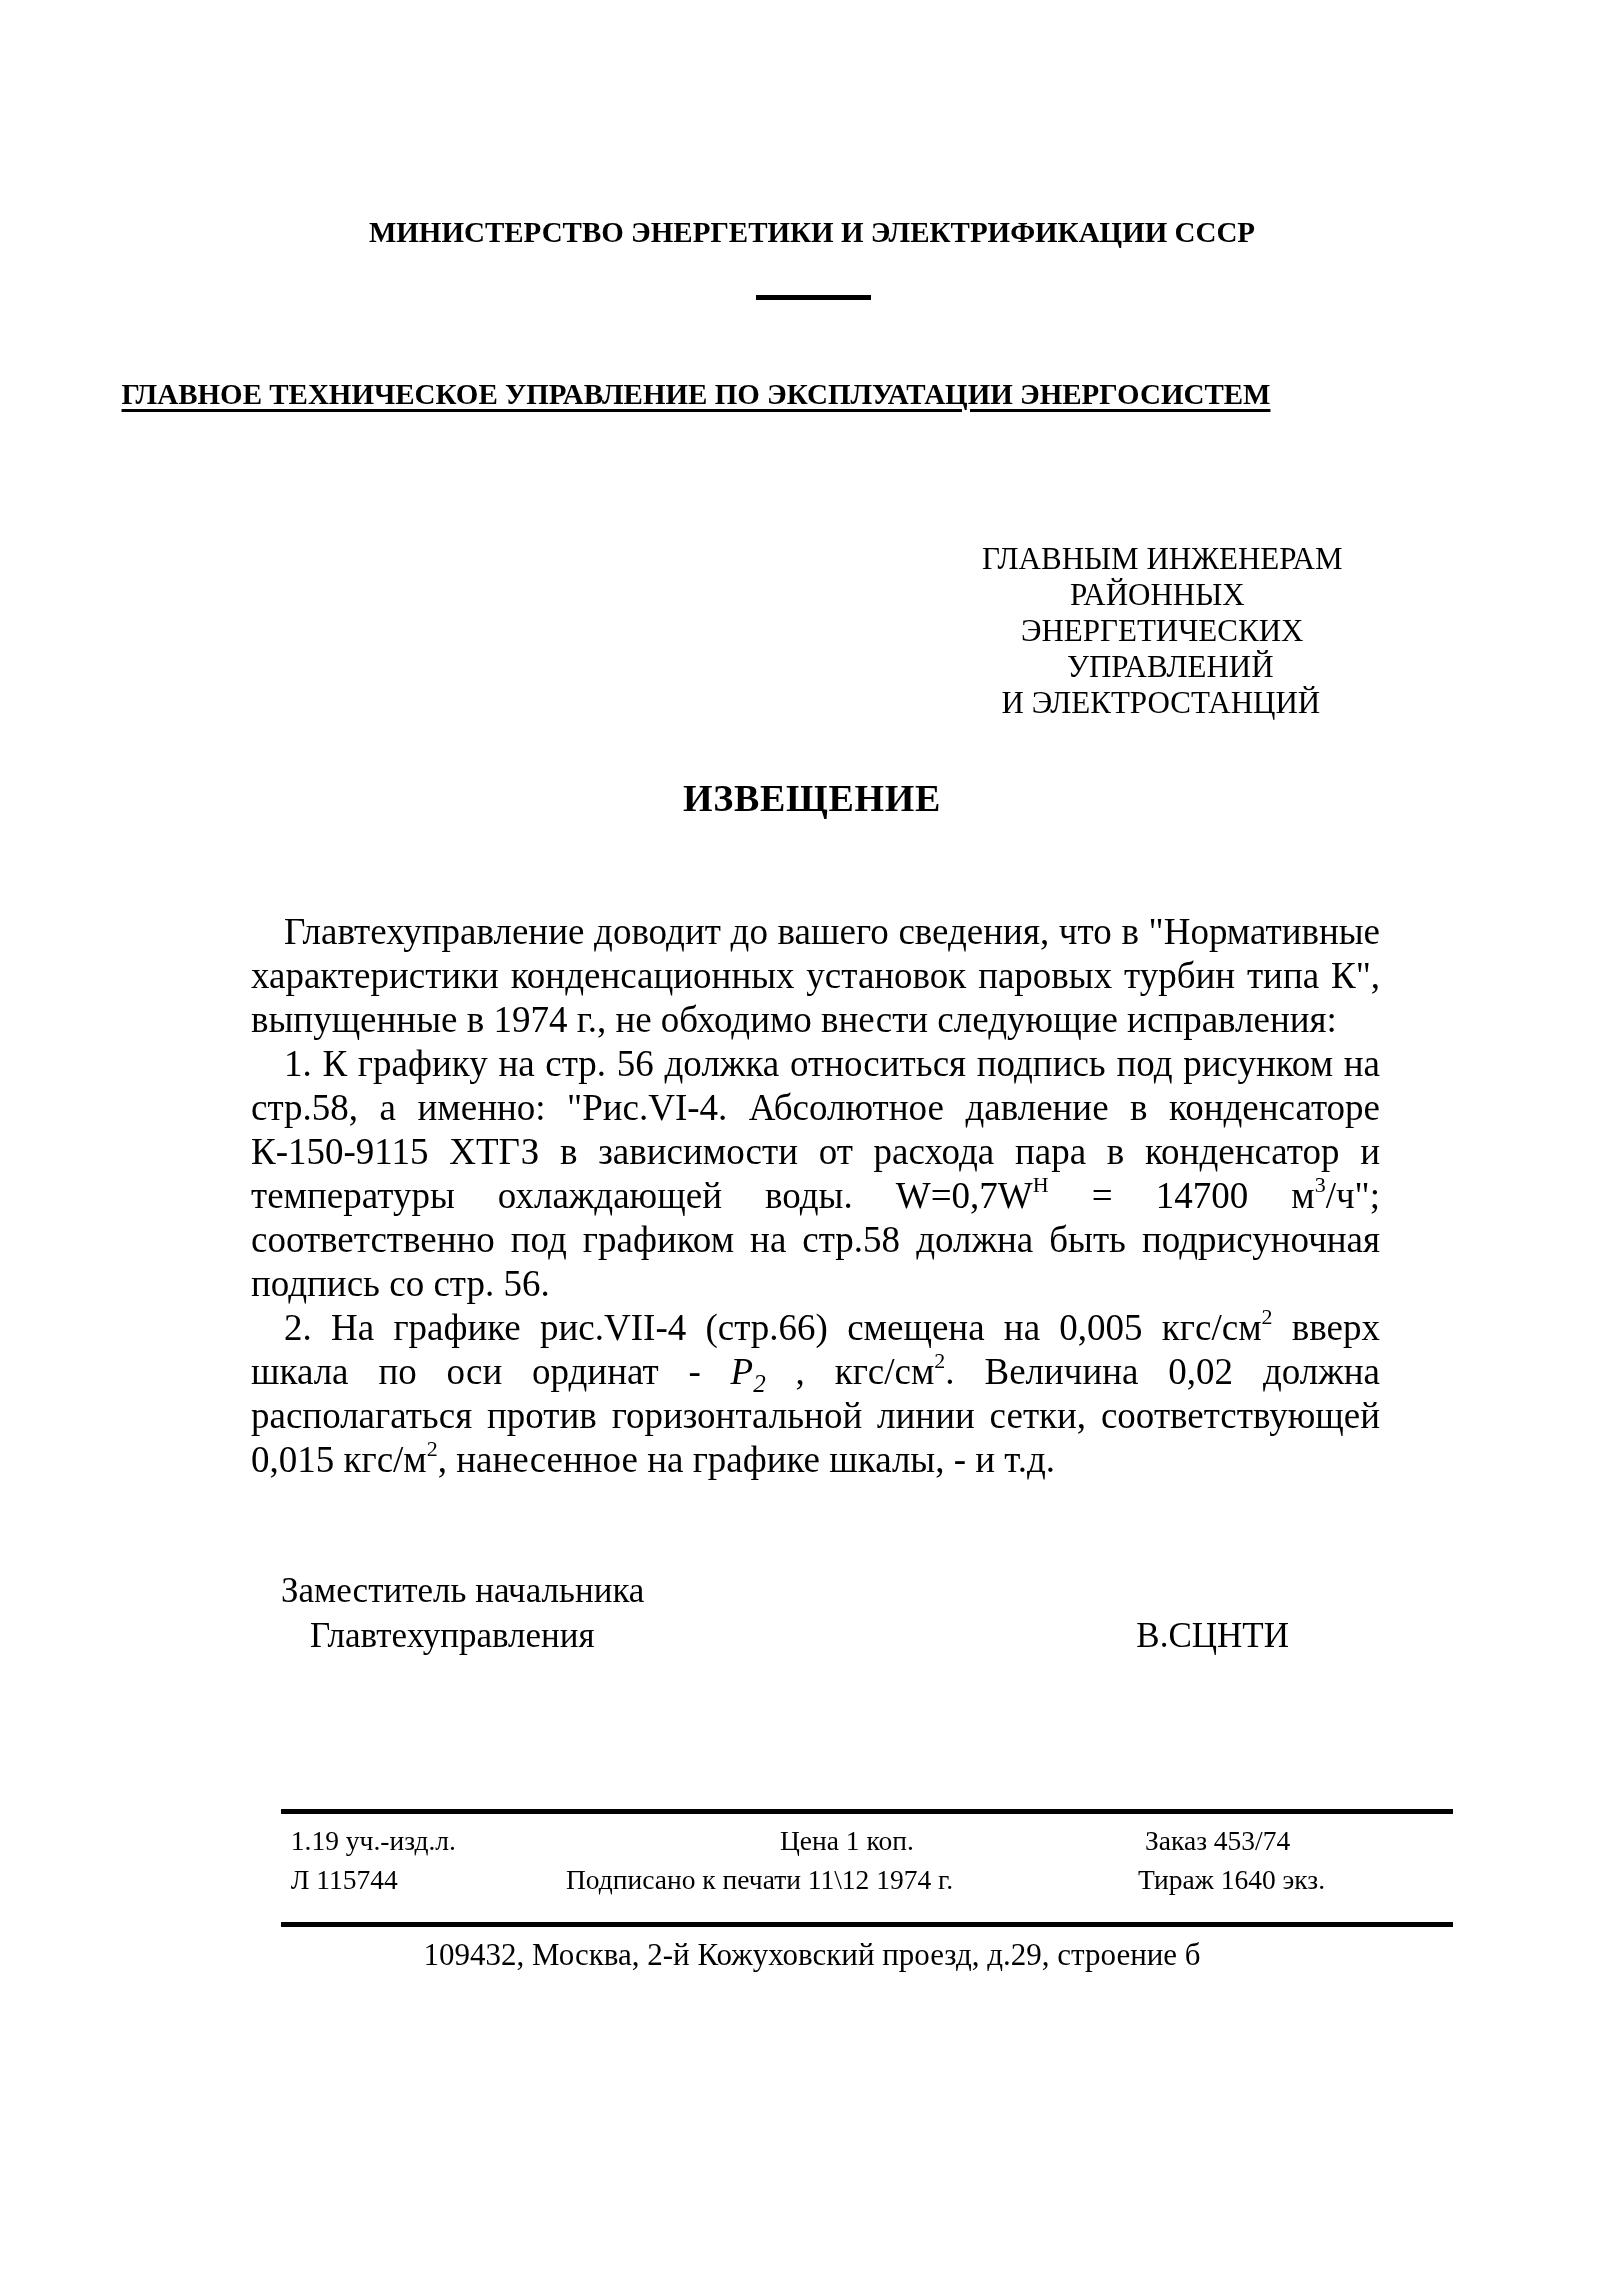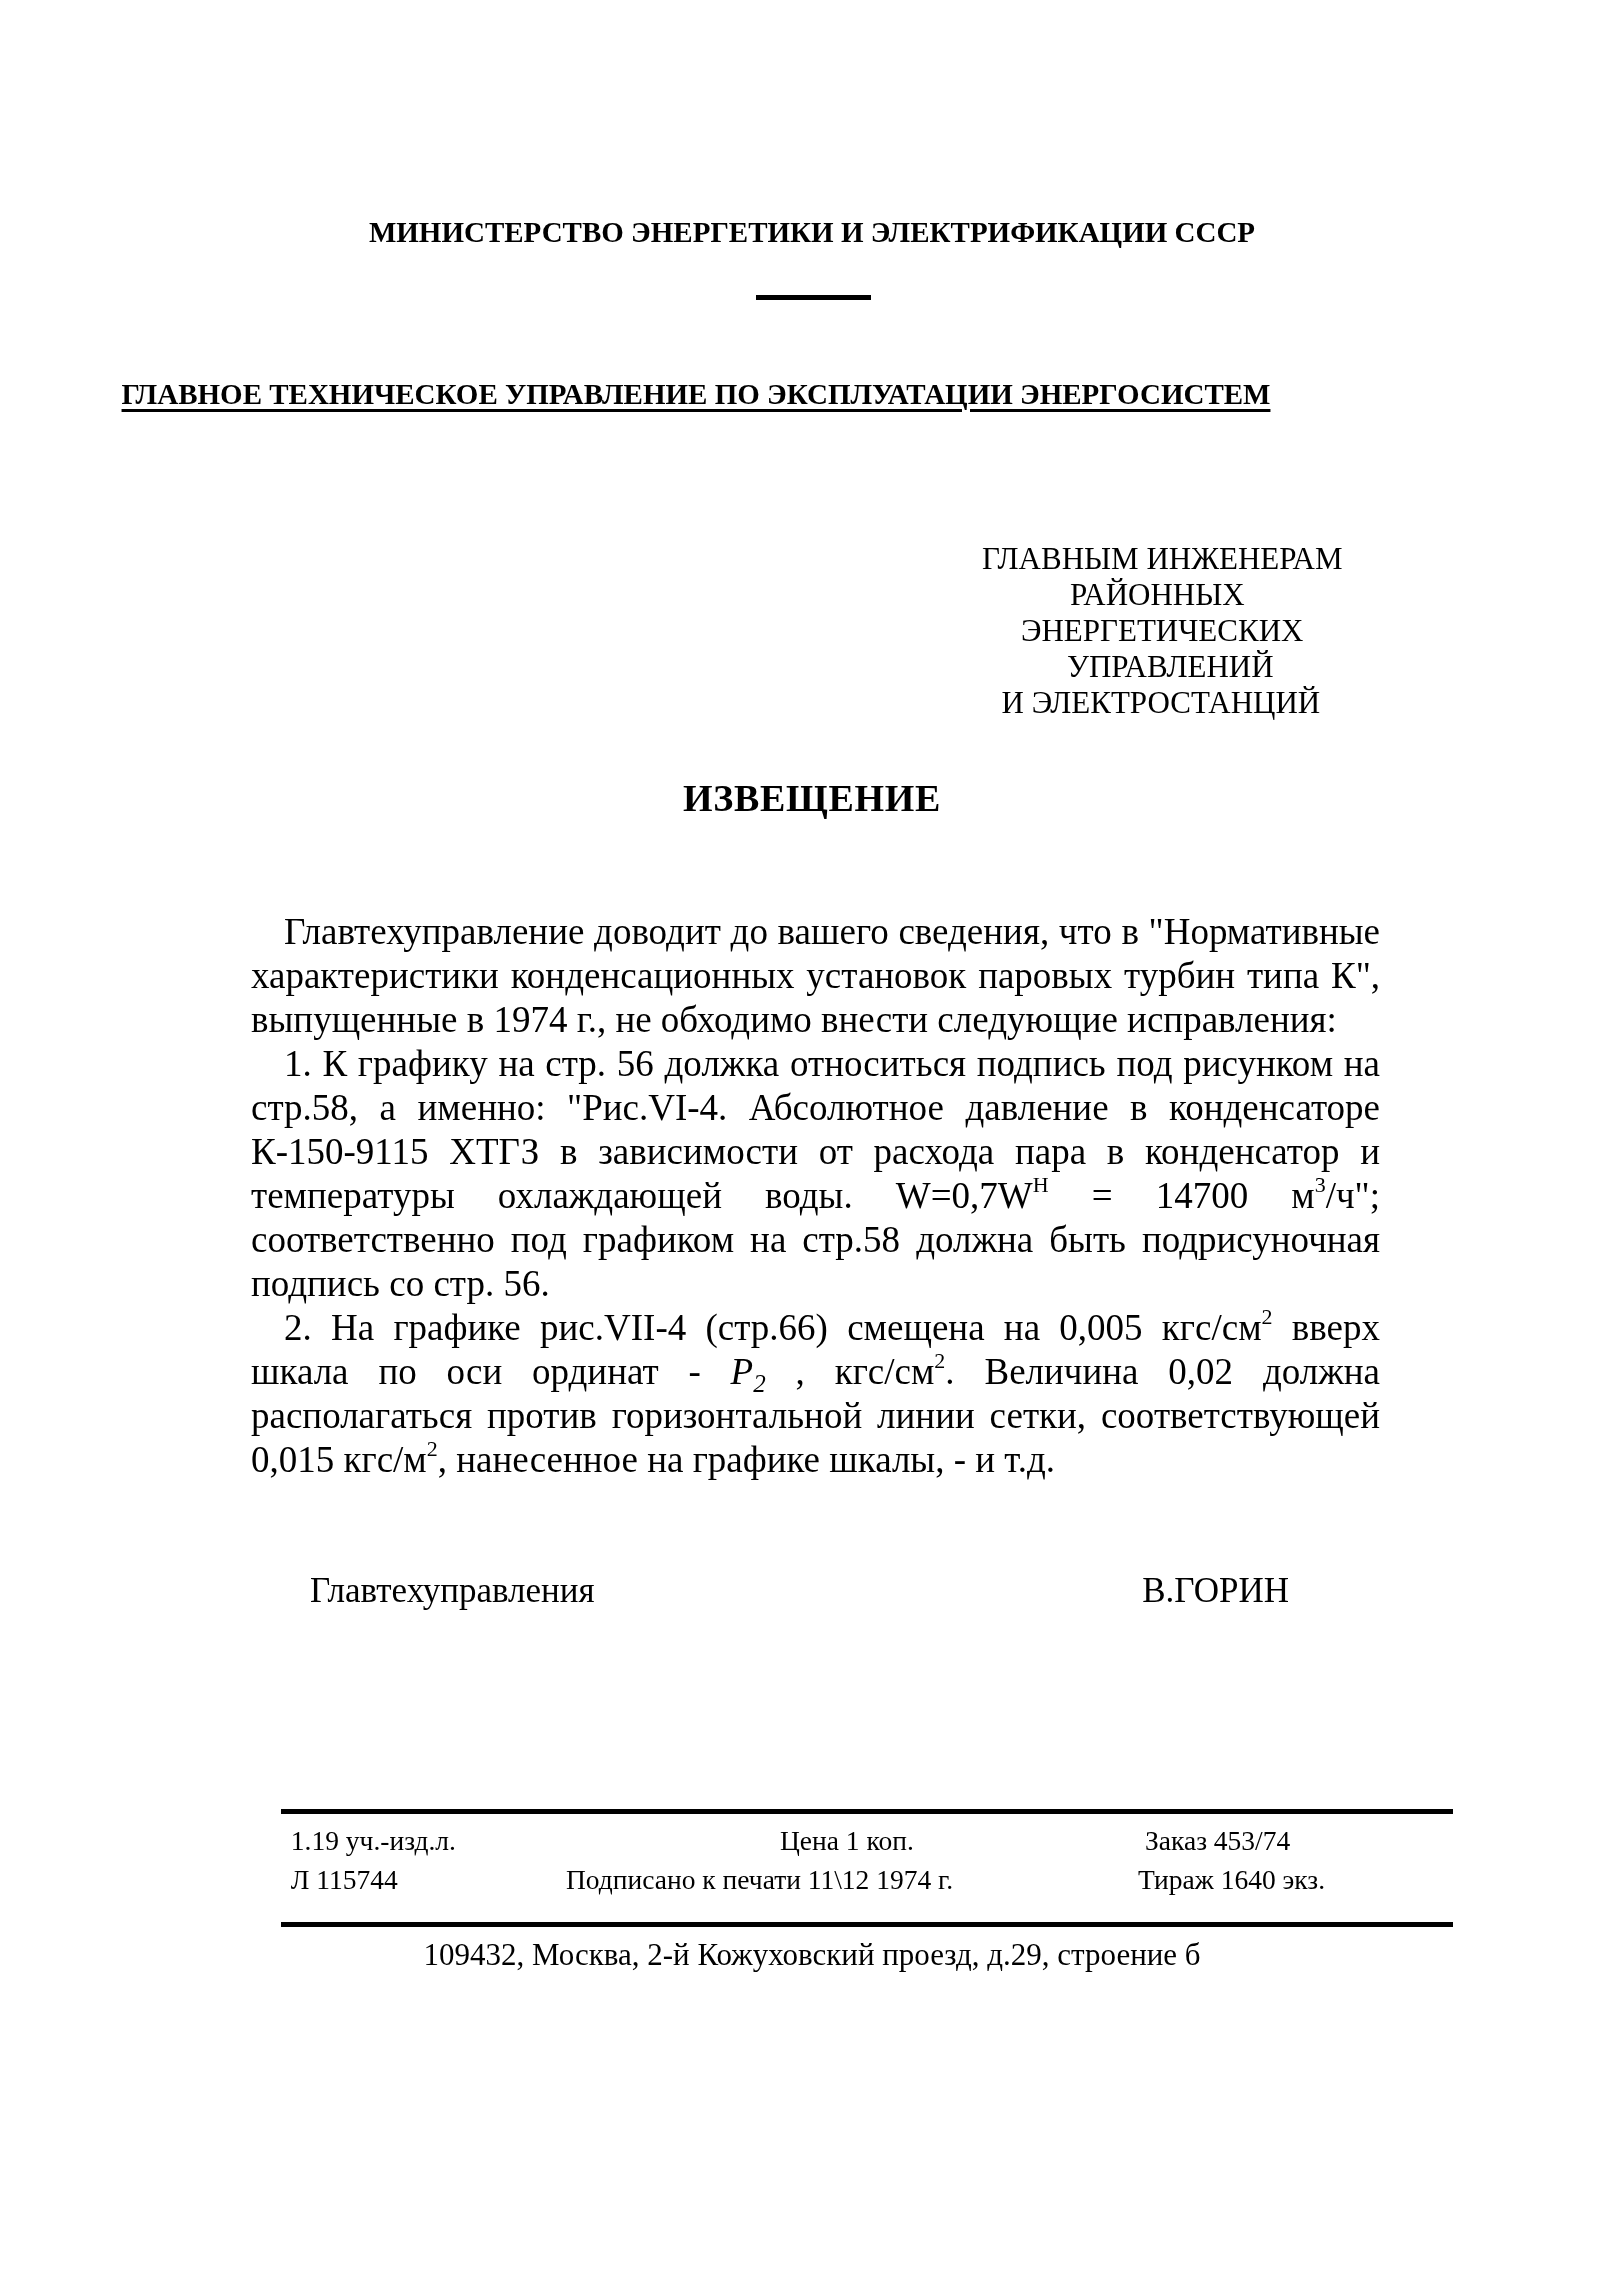--- a/index.html
+++ b/index.html
@@ -69,23 +69,24 @@
 
 <div class="title">ИЗВЕЩЕНИЕ</div>
 
 <div class="body">
   <p>Главтехуправление доводит до вашего сведения, что в "Нормативные характеристики конденсационных установок паровых турбин типа К", выпущенные в 1974 г., не обходимо внести следующие исправления:</p>
   <p><span>1. К графику на стр. 56 должка относиться подпись под рисунком на стр.58, а именно: "Рис.VI-4. Абсолютное давление в конденсаторе К-150-9115 ХТГЗ в зависимости от расхода пара в конденсатор и температуры охлаждающей воды. W=0,7W</span><sup>Н</sup><span> = 14700 м</span><sup>3</sup><span>/ч"; соответственно под графиком на стр.58 должна быть подрисуночная подпись со стр. 56.</span></p>
   <p><span>2. На графике рис.VII-4 (стр.66) смещена на 0,005 кгс/см</span><sup>2</sup><span> вверх шкала по оси ординат - </span><span class="italic">P</span><sub class="italic">2</sub><span> , кгс/см</span><sup>2</sup><span>. Величина 0,02 должна располагаться против горизонтальной линии сетки, соответствующей 0,015 кгс/м</span><sup>2</sup><span>, нанесенное на графике шкалы, - и т.д.</span></p>
 </div>
 
 <div class="signature">
+  <div>Заместитель начальника</div>
   <div class="sig-row">
     <span>Главтехуправления</span>
-    <span>В.ГОРИН</span>
+    <span>В.СЦНТИ</span>
   </div>
 </div>
 
 <div class="rule" style="top:1809px;"></div>
 <div class="imprint" style="top:1821px;">
   <span class="cell" style="left:9.8px;">1.19 уч.-изд.л.</span>
   <span class="cell" style="left:499px;">Цена 1 коп.</span>
   <span class="cell" style="left:864px;">Заказ 453/74</span>
 </div>
 <div class="imprint" style="top:1860px;">

